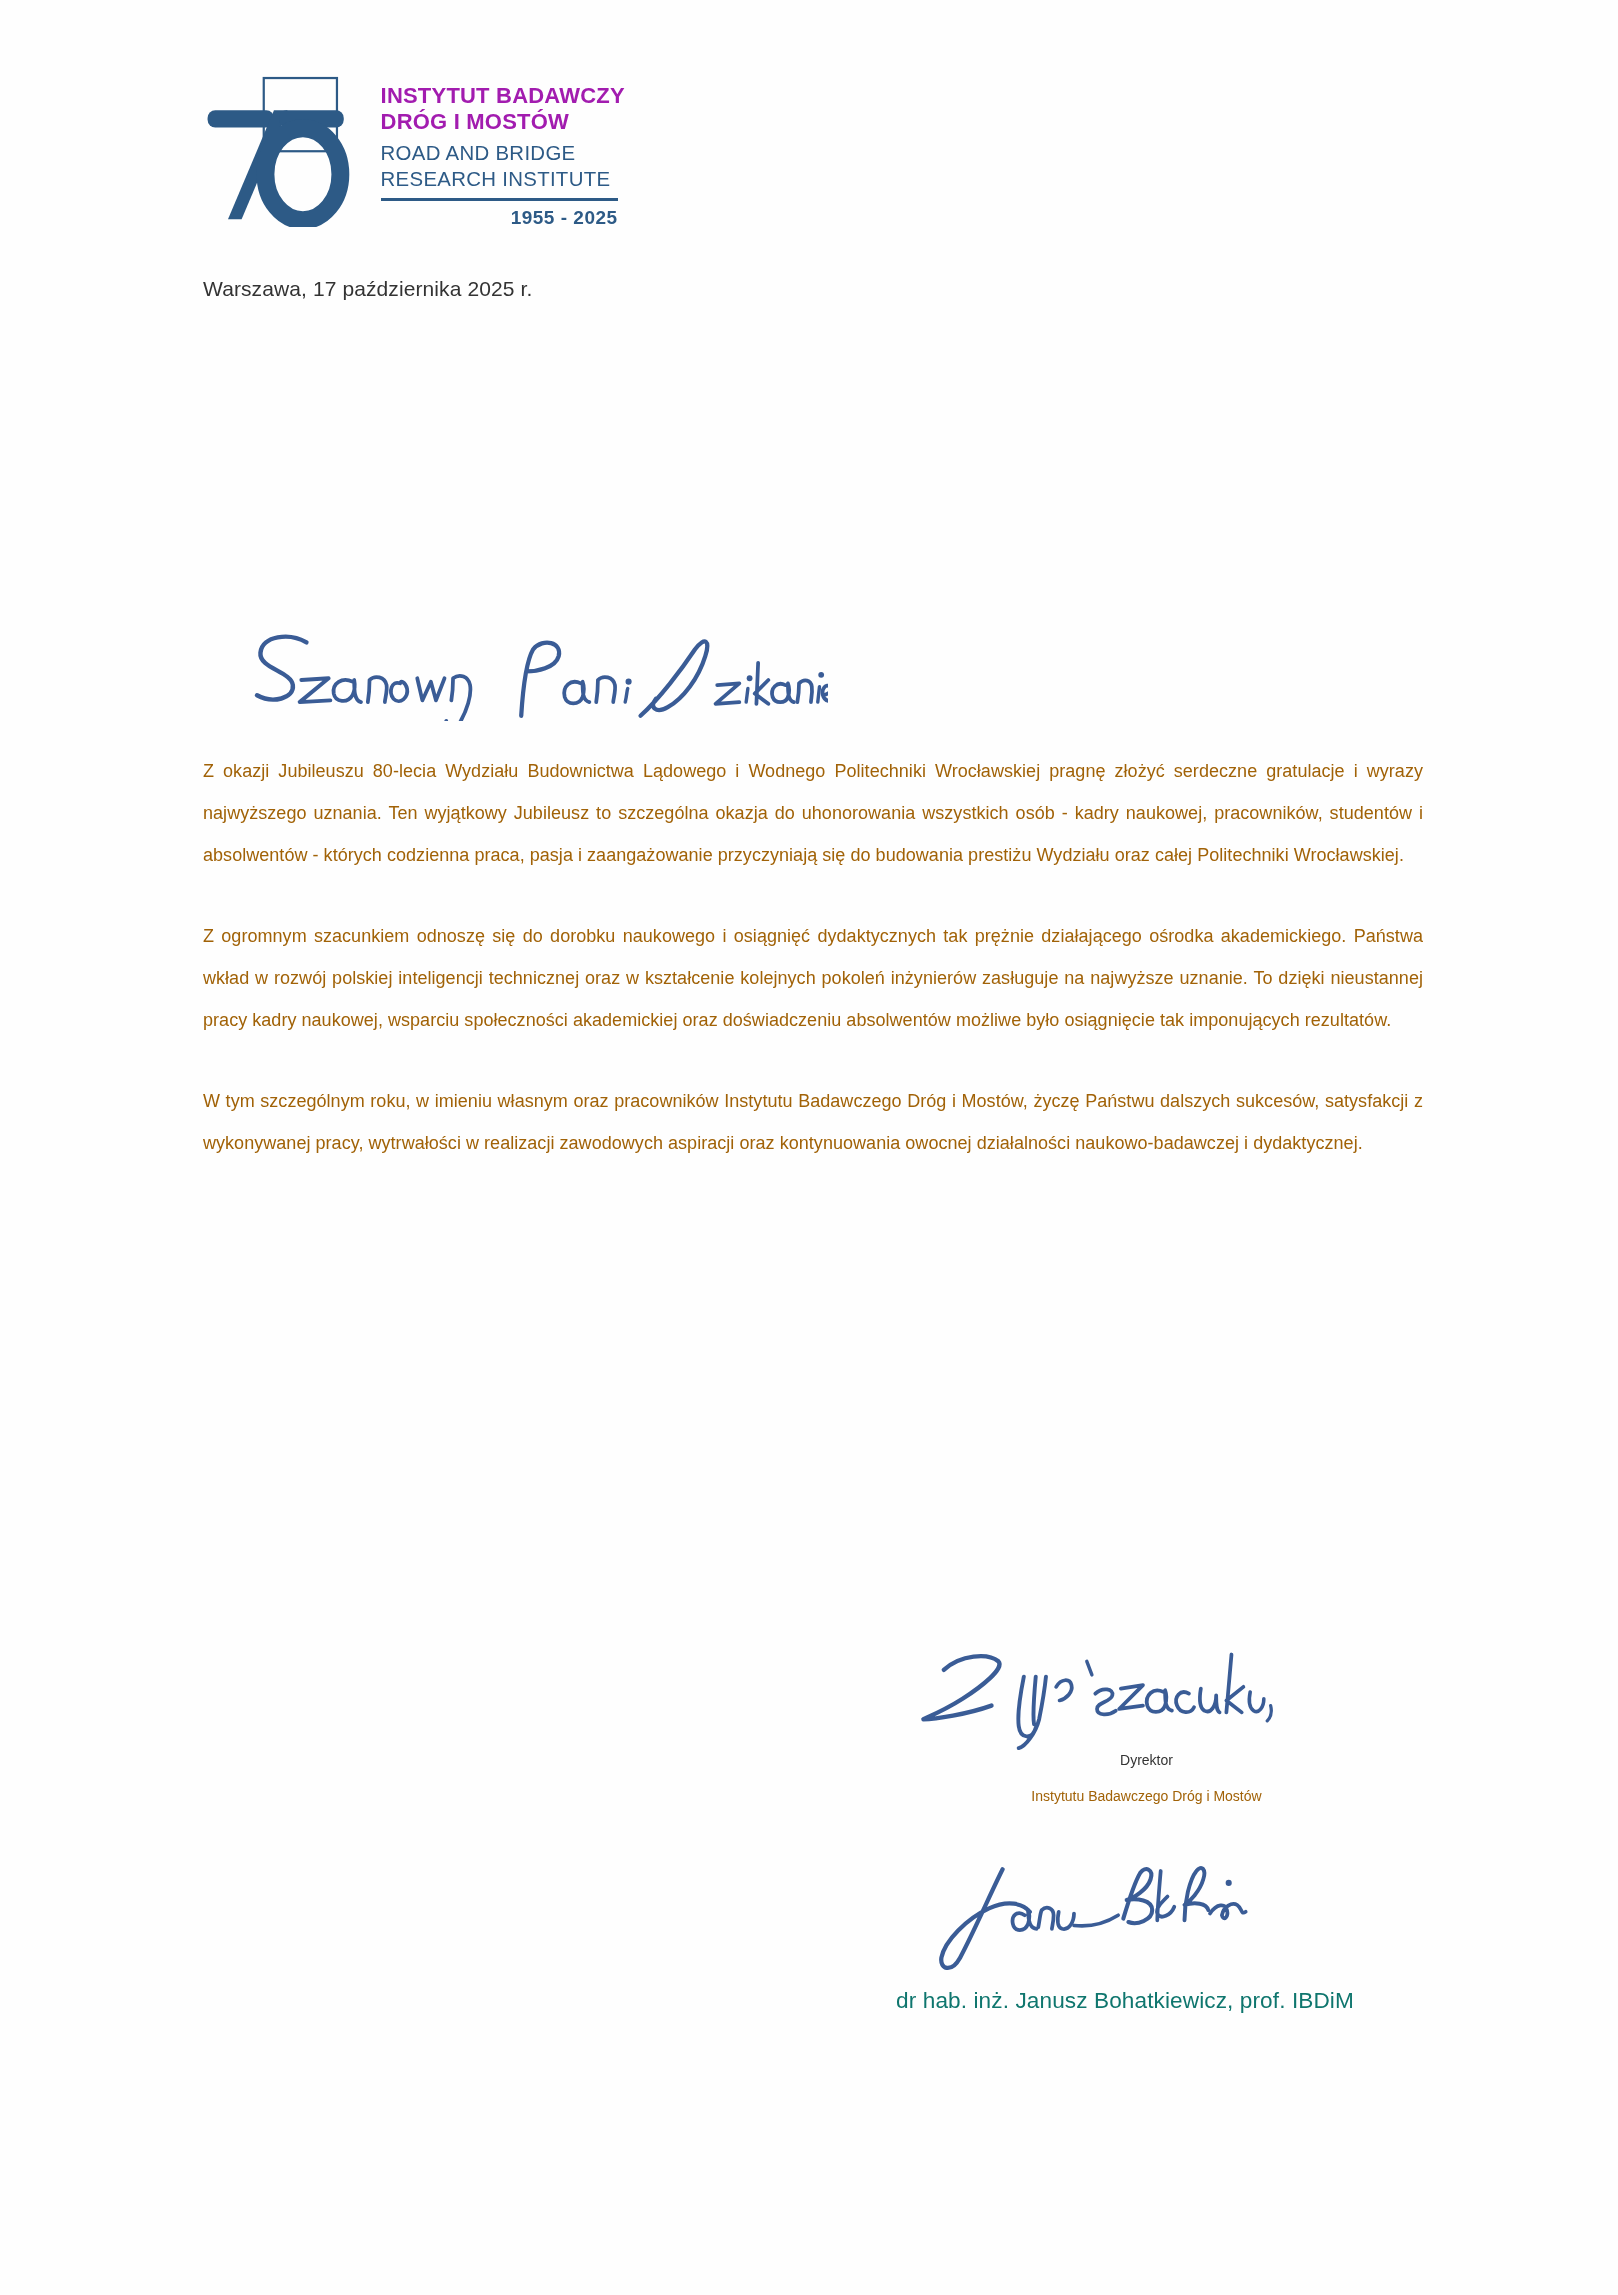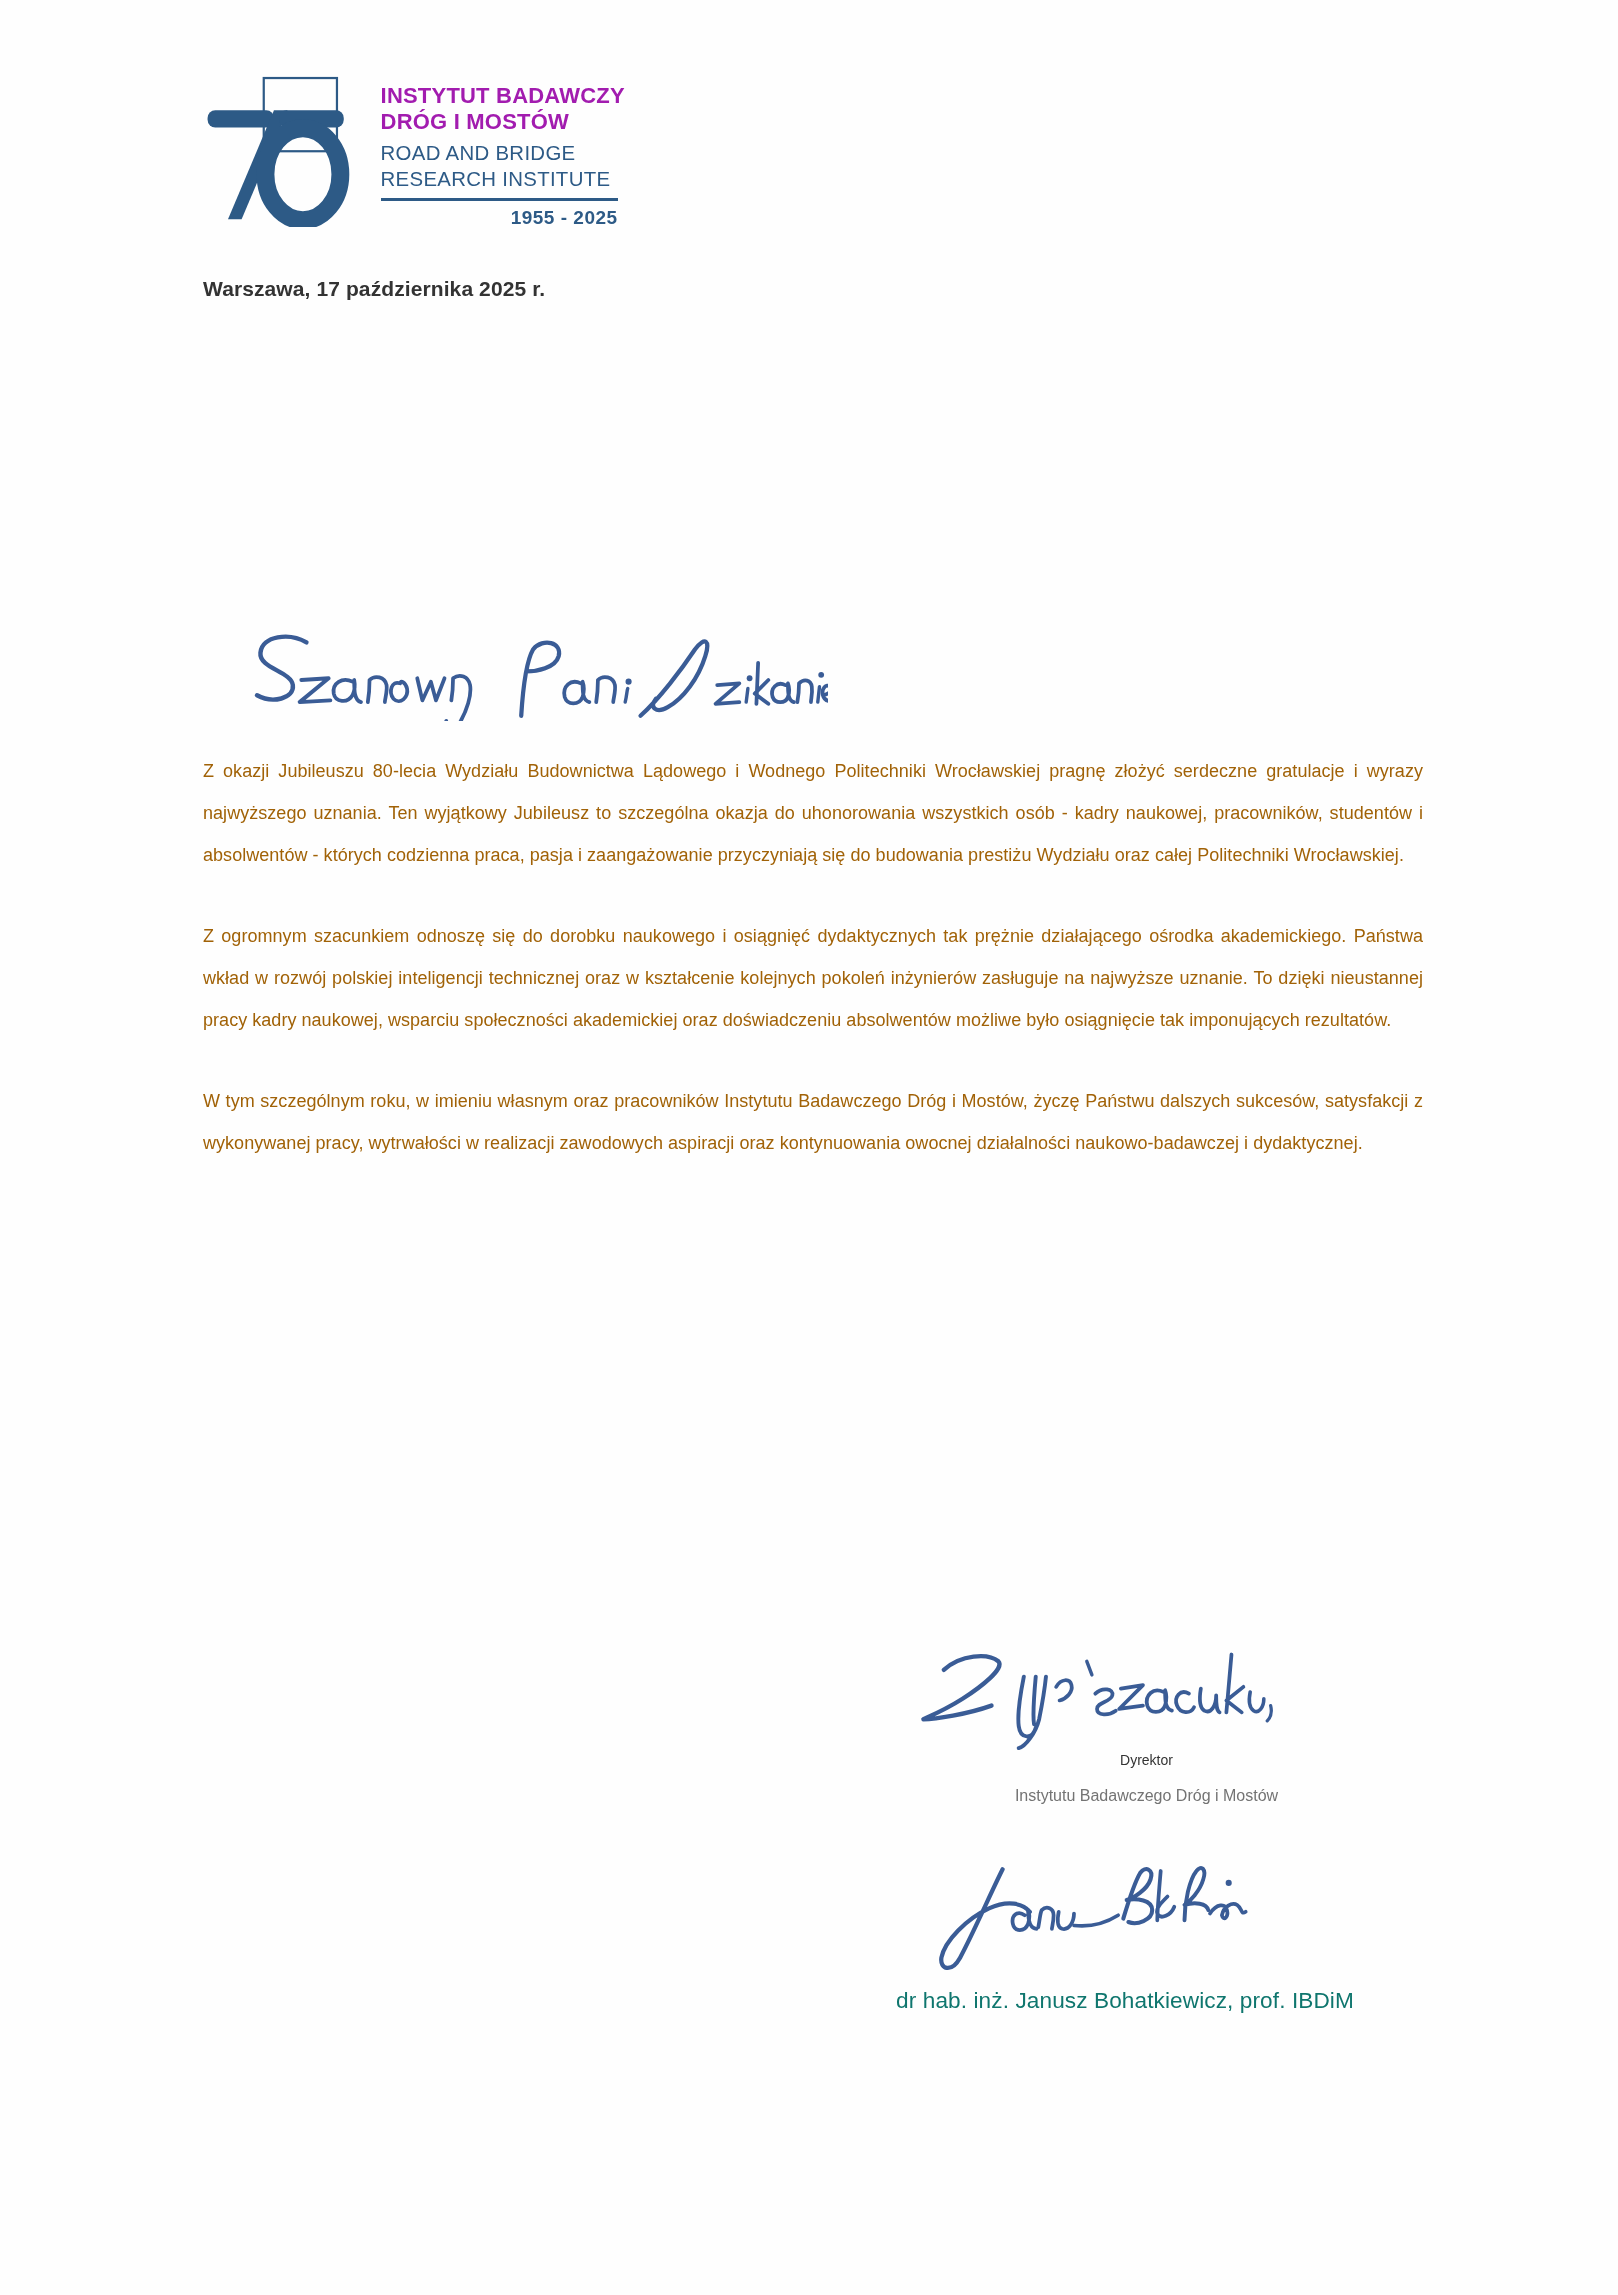--- a/index.html
+++ b/index.html
@@ -79,21 +79,20 @@
   }
 
   
   .date-line {
     position: absolute;
     left: 203px;
     top: 277px;
     font-size: 21px;
     color: #333333;
     letter-spacing: 0.1px;
-    font-weight: bold;
   }
 
   
   .addressee {
     position: absolute;
     left: 797px;
     top: 449px;
     width: 699px;
   }
   .addressee-name {
@@ -148,22 +147,22 @@
     top: 1742px;
     width: 699px;
     text-align: center;
   }
   .signoff-title {
     font-size: 14px;
     color: #333333;
     line-height: 36px;
   }
   .signoff-org {
-    font-size: 16px;
-    color: #737373;
+    font-size: 14px;
+    color: #a16207;
     line-height: 36px;
   }
 
   .signer {
     position: absolute;
     left: 750px;
     top: 1988px;
     width: 750px;
     text-align: center;
     font-size: 22.6px;

